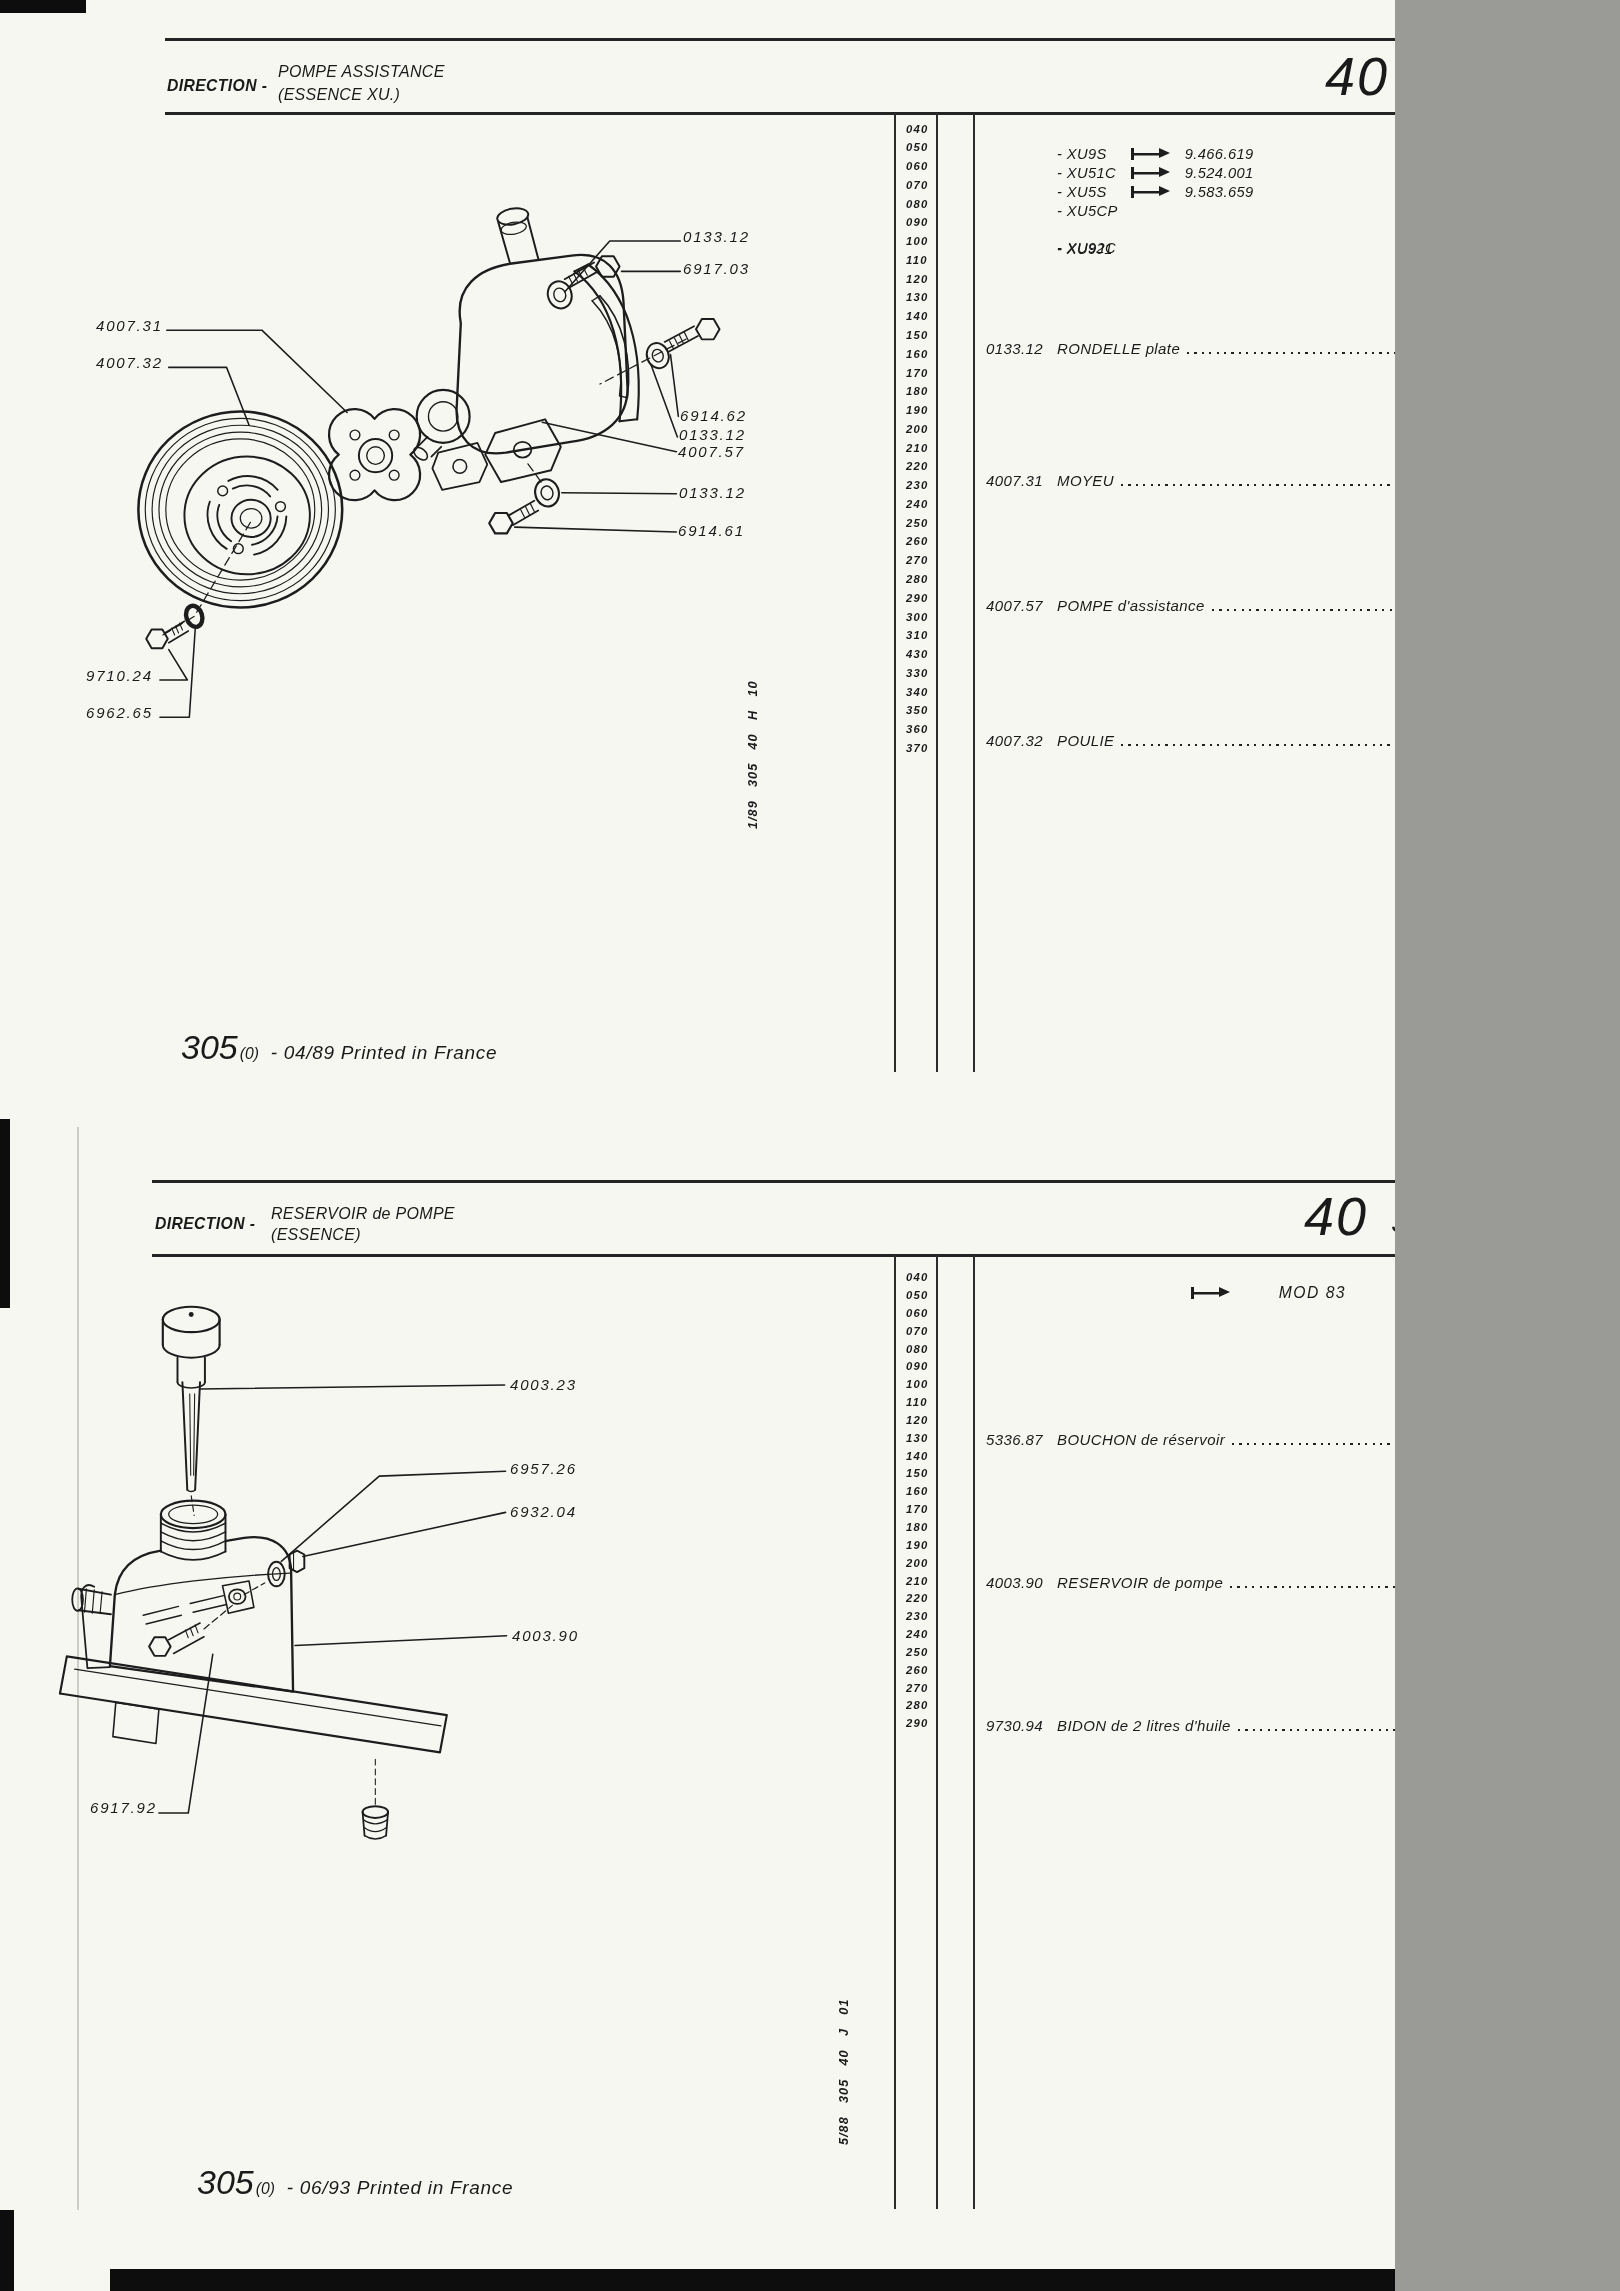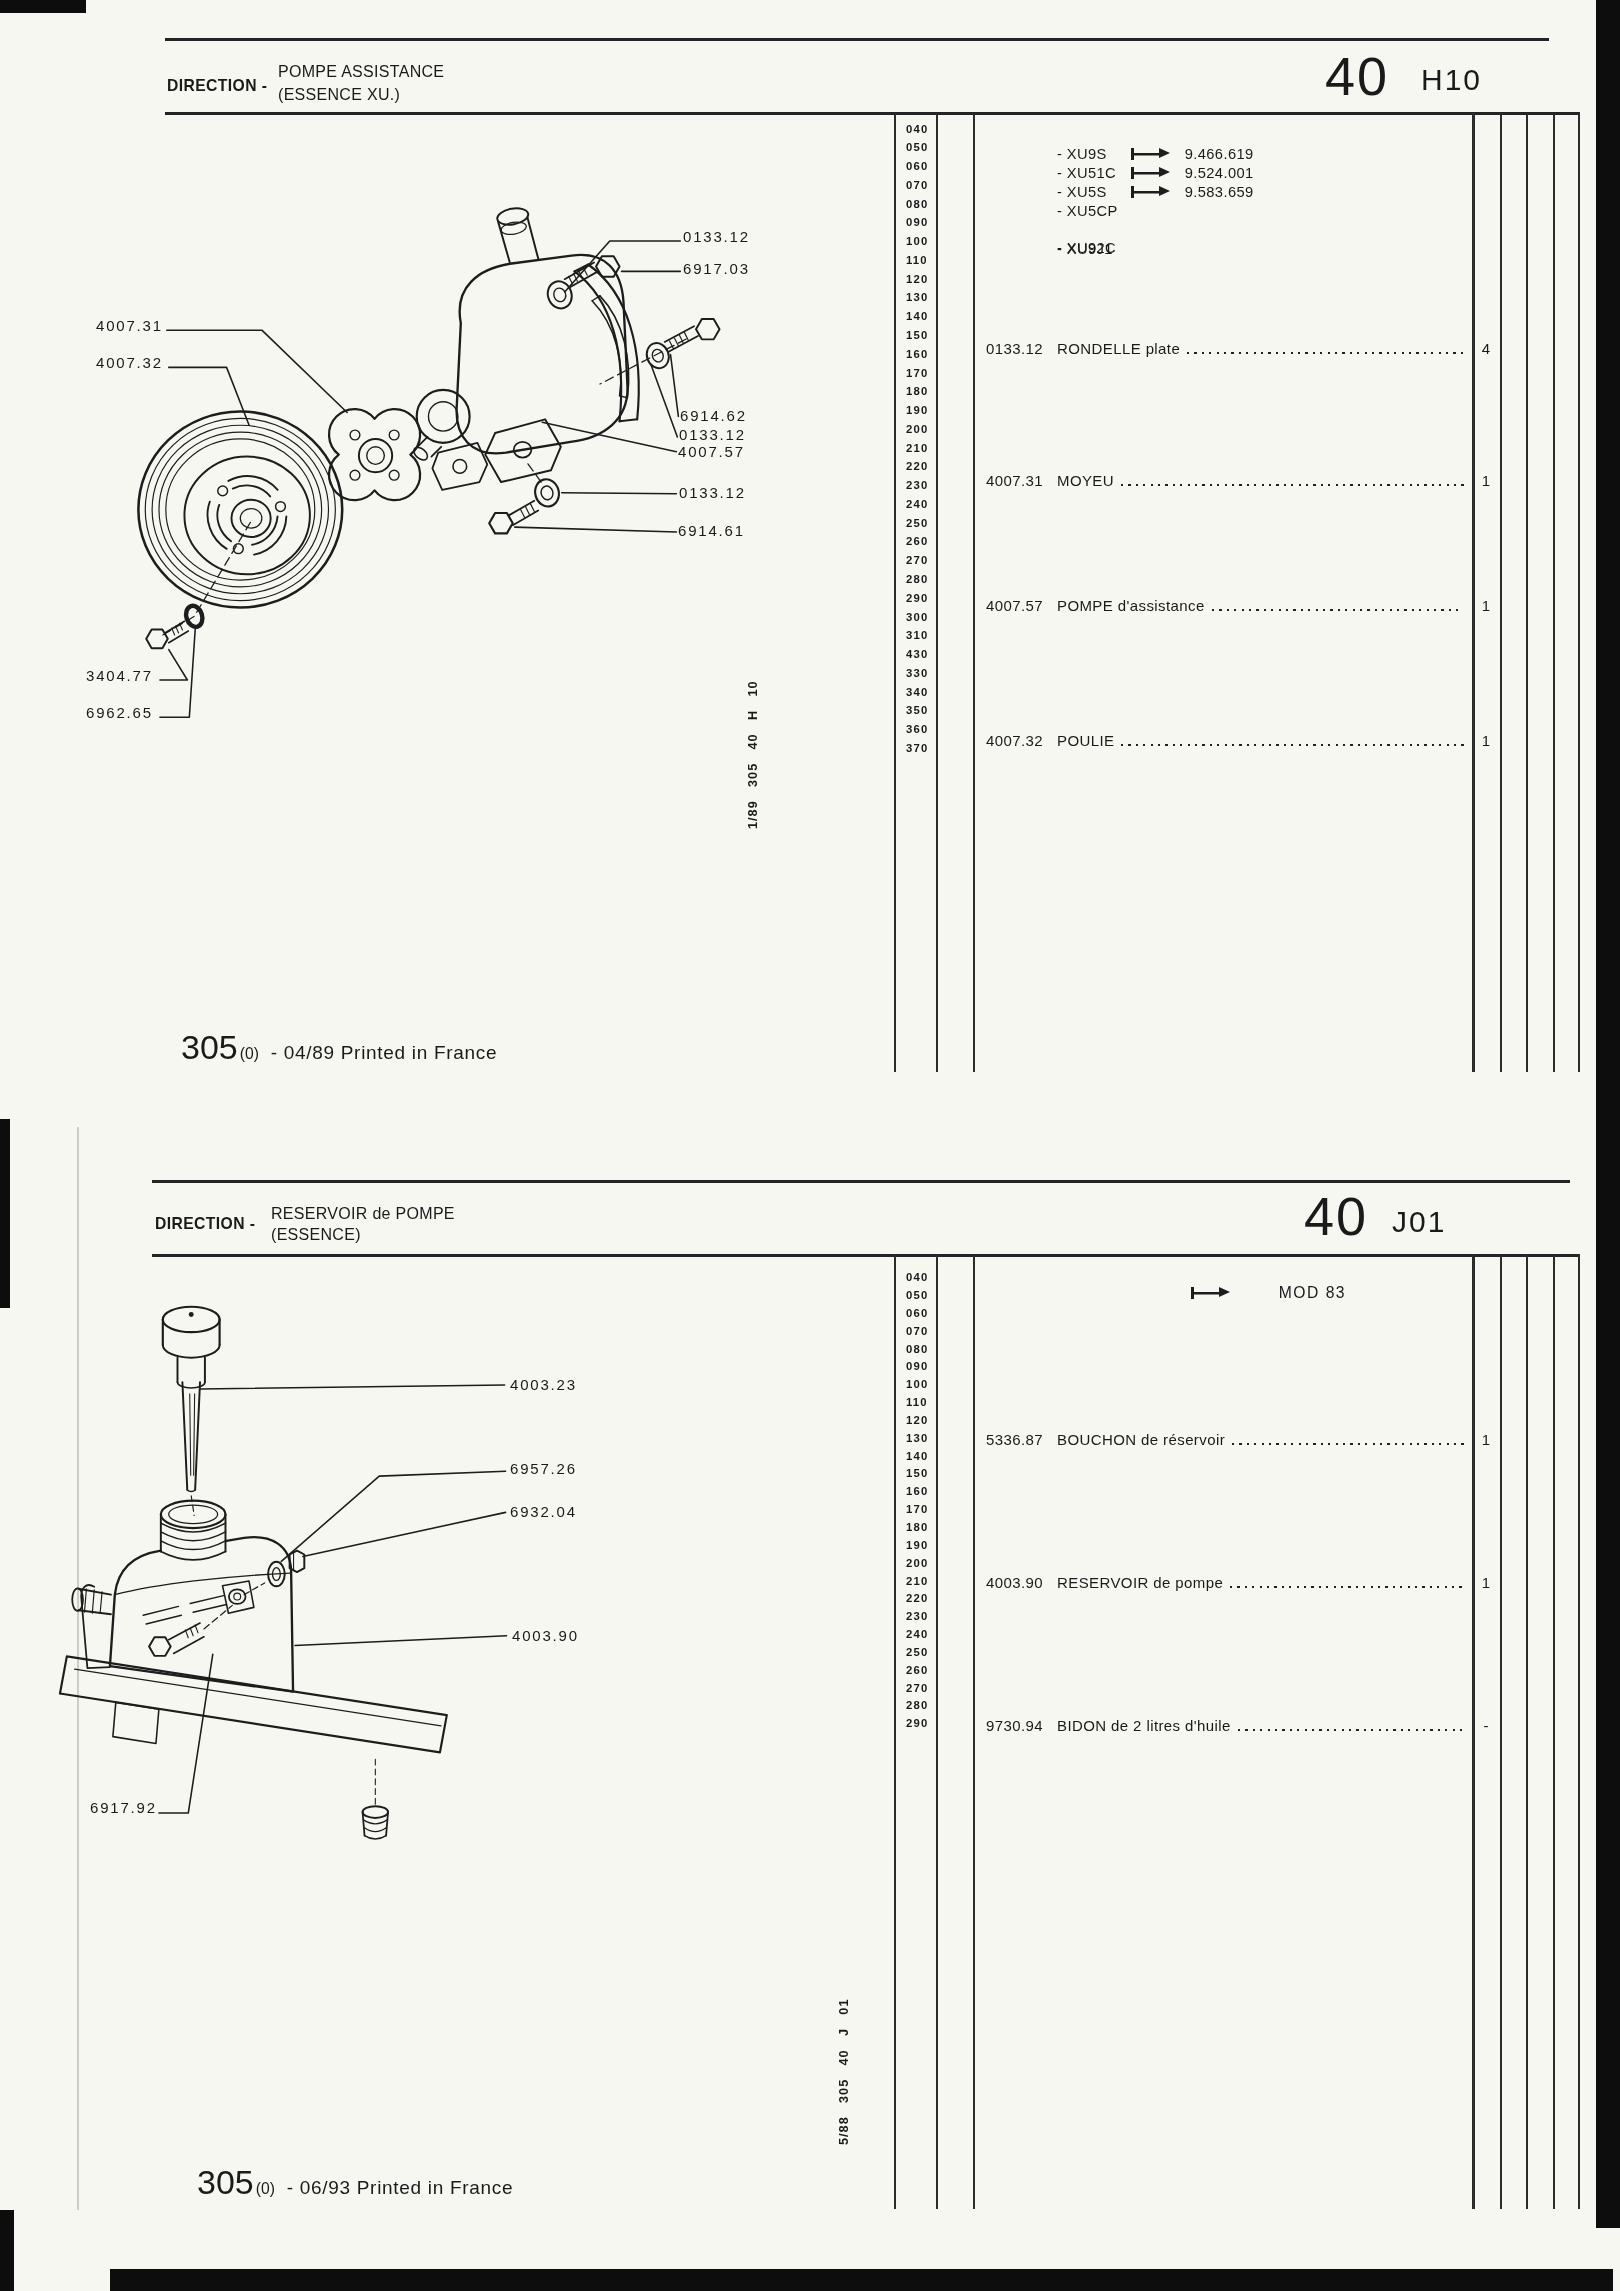--- a/index.html
+++ b/index.html
@@ -1,17 +1,17 @@
 <!DOCTYPE html>
 <html><head>
 <meta charset="utf-8">
 <style>
   html,body { margin:0; padding:0; background:#9a9a96; }
-  .page { position:relative; width:1620px; height:2292px; background:#f7f7f2;
-          font-family:"Liberation Sans", sans-serif; color:#1a1a1a; overflow:hidden; }
+  .page { position:relative; width:1395px; height:2292px; background:#f7f7f2;
+          font-family:"Liberation Sans", sans-serif; color:#1a1a1a; overflow:hidden;font-style:italic; }
   .art { position:absolute; background:#0d0d0d; }
   .art-line { position:absolute; background:#cccdc6; }
   .rule { position:absolute; background:#242424; }
   .vline { position:absolute; background:#2c2c2c; }
   .hdr-dir { position:absolute; font-size:15.7px; font-weight:700; letter-spacing:0.4px; white-space:nowrap; }
   .hdr-title { position:absolute; font-size:16px; letter-spacing:0.3px; white-space:nowrap; }
   .pgnum { position:absolute; font-size:54px; line-height:1; letter-spacing:2px; }
   .pgcode { position:absolute; font-size:30px; line-height:1; letter-spacing:2px; }
   .callout { position:absolute; font-size:15px; letter-spacing:1.8px; white-space:nowrap; }
   .refnum { position:absolute; left:0; width:43px; font-size:11.3px; font-weight:700; letter-spacing:1.2px; }
@@ -274,21 +274,21 @@
 
     <div class="callout" style="left:683px;top:228px;">0133.12</div>
     <div class="callout" style="left:683px;top:260px;">6917.03</div>
     <div class="callout" style="left:680px;top:407px;">6914.62</div>
     <div class="callout" style="left:679px;top:426px;">0133.12</div>
     <div class="callout" style="left:678px;top:443px;">4007.57</div>
     <div class="callout" style="left:679px;top:484px;">0133.12</div>
     <div class="callout" style="left:678px;top:522px;">6914.61</div>
     <div class="callout" style="left:96px;top:317px;">4007.31</div>
     <div class="callout" style="left:96px;top:354px;">4007.32</div>
-    <div class="callout" style="left:86px;top:667px;">3404.77</div>
+    <div class="callout" style="left:86px;top:667px;">9710.24</div>
     <div class="callout" style="left:86px;top:704px;">6962.65</div>
 
     <div class="vtext" style="left:760px;top:815px;">1/89 305 40 H 10</div>
 
     <div class="footer" style="left:181px;top:1030px;">
       <span class="f-big">305</span>
       <span class="f-sub">(0)</span>
       <span class="f-rest">- 04/89 Printed in France</span>
     </div>
   </div>

